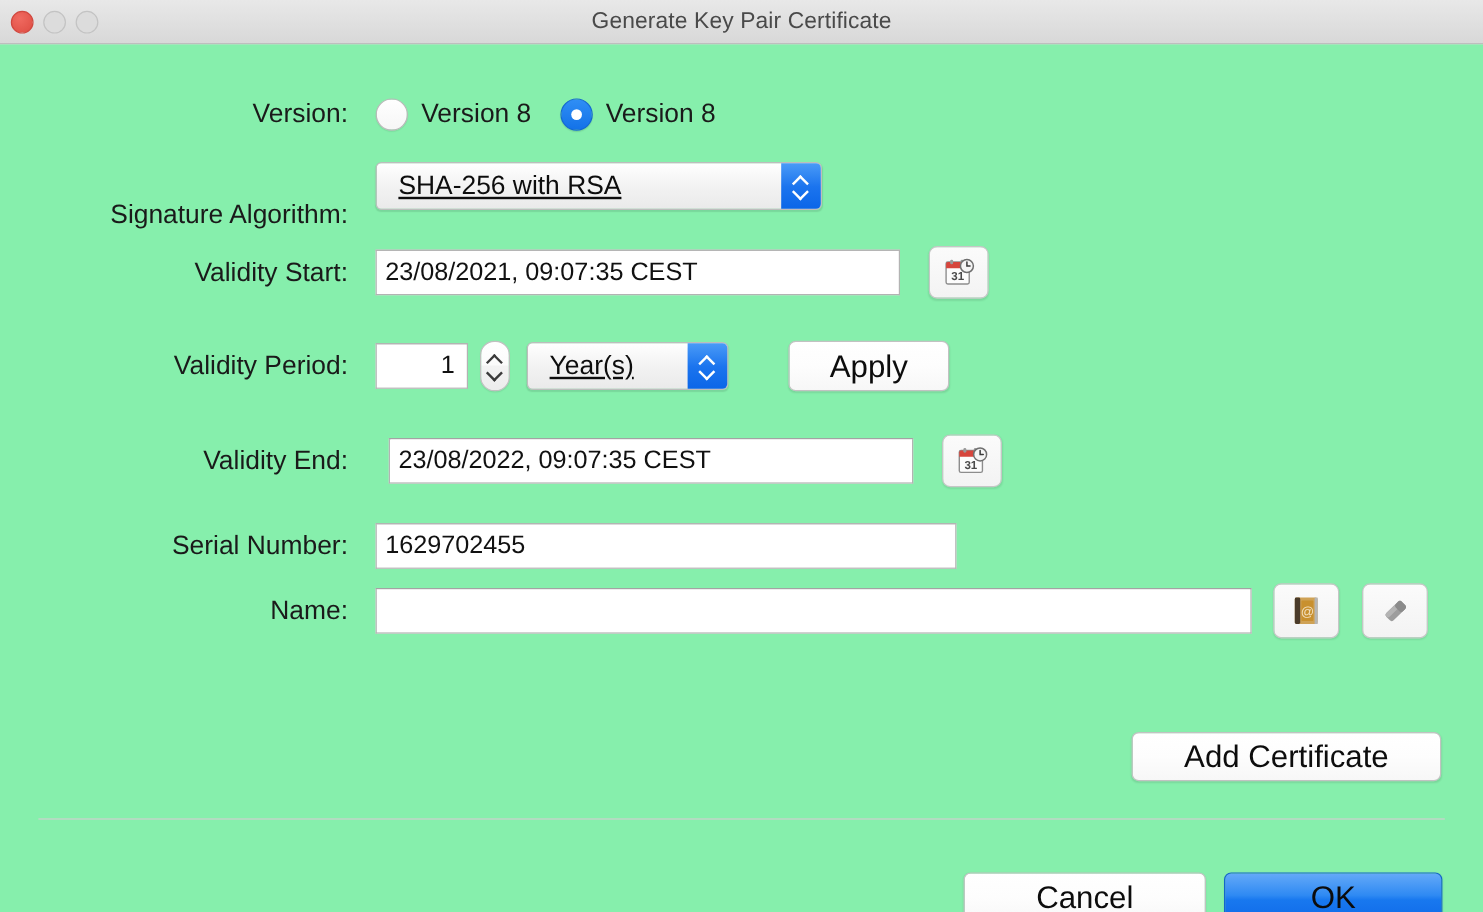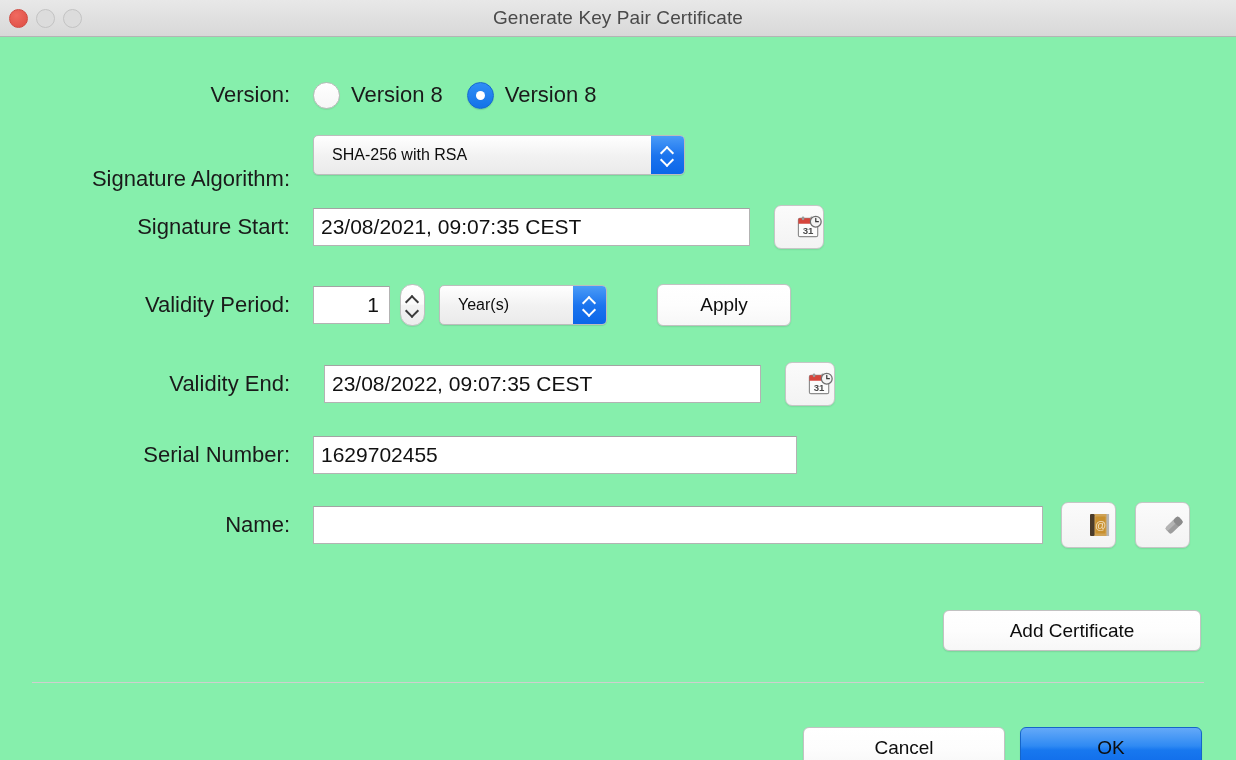--- a/index.html
+++ b/index.html
@@ -144,24 +144,25 @@
     height: 40px;
     background: linear-gradient(to bottom, #ffffff 0%, #f2f2f2 52%, #eaeaea 100%);
     border: 1px solid #bdbdbd;
     border-radius: 5px;
     display: flex;
     align-items: center;
     box-shadow: 0 1px 1px rgba(0,0,0,0.10);
     cursor: default;
   }
   .popup-text {
-    font-size: 16px;
+    font-size: 22px;
     color: #0d0d0d;
     padding-left: 18px;
     white-space: nowrap;
+    text-decoration: underline;
   }
   .popup-arrows {
     position: absolute;
     right: 0; top: 0; bottom: 0;
     width: 33px;
     background: linear-gradient(to bottom, #4a9bf7 0%, #1b74ee 52%, #0b66e8 100%);
     border-top-right-radius: 4px;
     border-bottom-right-radius: 4px;
     display: flex;
     flex-direction: column;
@@ -202,21 +203,21 @@
     gap: 5px;
     cursor: default;
   }
 
   
   .btn {
     box-sizing: border-box;
     background: linear-gradient(to bottom, #ffffff 0%, #fdfdfd 50%, #f7f7f7 100%);
     border: 1px solid #c2c2c2;
     border-radius: 6px;
-    font-size: 19px;
+    font-size: 26px;
     color: #0d0d0d;
     display: flex;
     align-items: center;
     justify-content: center;
     box-shadow: 0 1px 1.5px rgba(0,0,0,0.10);
     cursor: default;
     white-space: nowrap;
     font-family: "Liberation Sans", "DejaVu Sans", sans-serif;
   }
   .btn.default {
@@ -226,21 +227,21 @@
   }
 
   
   .iconbtn {
     box-sizing: border-box;
     background: linear-gradient(to bottom, #fbfbfb 0%, #f3f3f3 100%);
     border: 1px solid #c6c6c6;
     border-radius: 7px;
     display: flex;
     align-items: center;
-    justify-content: flex-end;
+    justify-content: center;
     box-shadow: 0 1px 1.5px rgba(0,0,0,0.09);
     cursor: default;
   }
 
   
   .separator {
     position: absolute;
     height: 1px;
     background: #cfcfcf;
   }
@@ -278,21 +279,21 @@
     <div class="popup" style="margin-left:23px; width:372px;">
       <span class="popup-text">SHA-256 with RSA</span>
       <span class="popup-arrows">
         <span class="chev up"></span>
         <span class="chev down"></span>
       </span>
     </div>
   </div>
 
   <div class="row" style="left:0; top:168px; width:1236px;">
-    <div class="label" style="width:290px;">Signature Start:</div>
+    <div class="label" style="width:290px;">Validity Start:</div>
     <div class="textfield" style="margin-left:23px; width:437px; height:38px;">23/08/2021, 09:07:35 CEST</div>
     <div class="iconbtn" style="margin-left:24px; width:50px; height:44px;">
       <svg width="27" height="27" viewBox="0 0 28 28">
         <rect x="2.5" y="4.5" width="20" height="19" rx="1.5" fill="#fcfcfc" stroke="#8d8d8d" stroke-width="1.2"></rect>
         <path d="M2.5 6 A1.5 1.5 0 0 1 4 4.5 H21 A1.5 1.5 0 0 1 22.5 6 V10 H2.5 Z" fill="#d6453c"></path>
         <rect x="6" y="2.5" width="2.6" height="4" rx="1.2" fill="#9a9a9a"></rect>
         <rect x="15" y="2.5" width="2.6" height="4" rx="1.2" fill="#9a9a9a"></rect>
         <text x="12.5" y="20.3" font-family="'Liberation Sans',sans-serif" font-size="10" font-weight="bold" fill="#4a4a4a" text-anchor="middle">31</text>
         <circle cx="20.5" cy="8" r="5.6" fill="#f4f4f4" stroke="#6f6f6f" stroke-width="1.3"></circle>
         <path d="M20.5 4.6 V8 H23.2" stroke="#3a3a3a" stroke-width="1.3" fill="none" stroke-linecap="round"></path>
@@ -331,21 +332,21 @@
         <path d="M20.5 4.6 V8 H23.2" stroke="#3a3a3a" stroke-width="1.3" fill="none" stroke-linecap="round"></path>
       </svg>
     </div>
   </div>
 
   <div class="row" style="left:0; top:396px; width:1236px;">
     <div class="label" style="width:290px;">Serial Number:</div>
     <div class="textfield" style="margin-left:23px; width:484px; height:38px;">1629702455</div>
   </div>
 
-  <div class="row" style="left:0; top:466px; width:1236px;">
+  <div class="row" style="left:0; top:450px; width:1236px;">
     <div class="label" style="width:290px;">Name:</div>
     <div class="textfield" style="margin-left:23px; width:730px; height:38px;" placeholder=""></div>
     <div class="iconbtn" style="margin-left:18px; width:55px; height:46px;">
       <svg width="30" height="30" viewBox="0 0 30 30">
         <rect x="5" y="4" width="19" height="22" rx="1.6" fill="#cfa255"></rect>
         <rect x="5" y="4" width="4.5" height="22" rx="1.2" fill="#4a3b2a"></rect>
         <rect x="21.5" y="4" width="2.6" height="22" fill="#b5b5b5"></rect>
         <rect x="10.5" y="6.5" width="10" height="17" rx="0.8" fill="#c8902f"></rect>
         <text x="15.5" y="19" font-family="'Liberation Sans',sans-serif" font-size="11" fill="#f2e0bf" text-anchor="middle">@</text>
       </svg>

